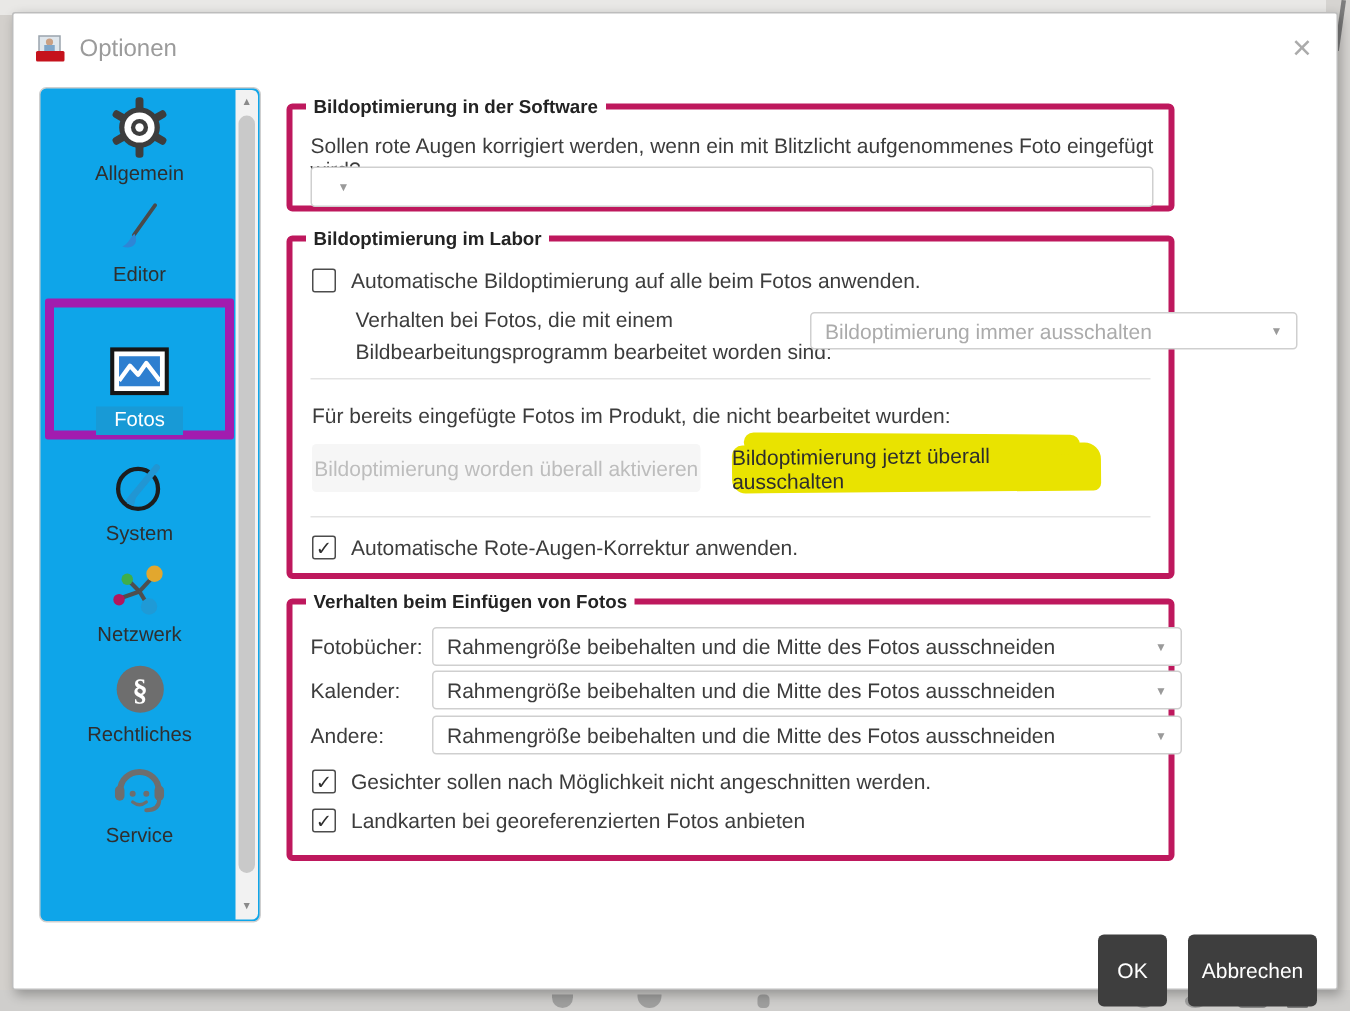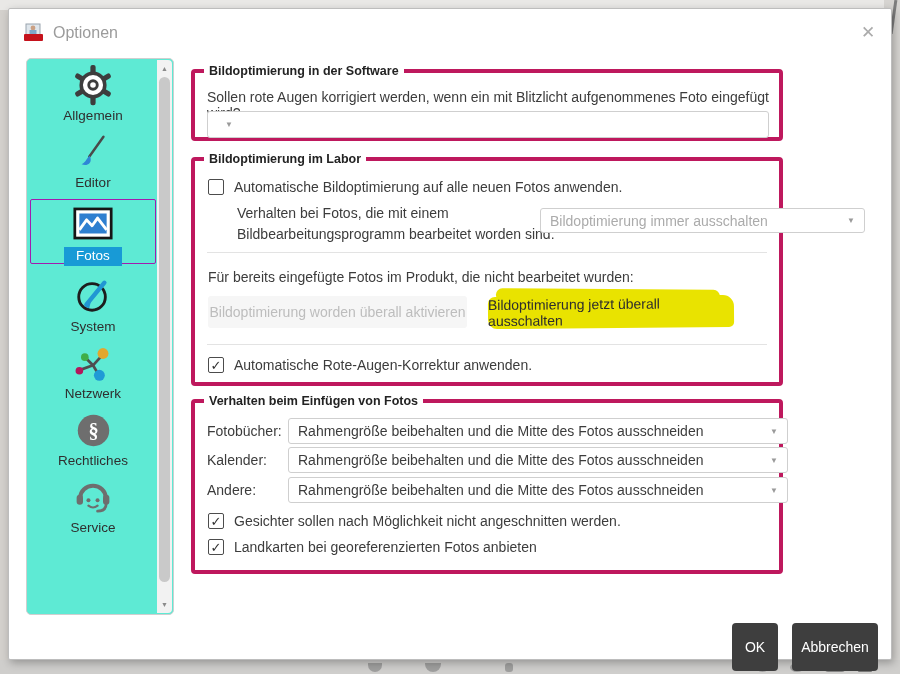--- a/index.html
+++ b/index.html
@@ -32,27 +32,27 @@
     box-shadow:2px 3px 8px rgba(0,0,0,.28);
   }
   .titlebar { position:absolute; left:0; top:0; width:100%; height:44px; }
   .app-icon { position:absolute; left:14px; top:13px; width:21px; height:21px; }
   .title { position:absolute; left:44px; top:15px; font-size:16px; color:#9b9b9b; }
   .close { position:absolute; right:12px; top:12px; width:22px; height:22px; font-size:17px;
            color:#ababab; display:flex; align-items:center; justify-content:center; cursor:pointer; }
 
   
   .sidebar { position:absolute; left:17px; top:49px; width:148px; height:557px;
-             border:1px solid #cfcfcf; border-radius:5px; background:#5eead4; overflow:hidden; }
+             border:1px solid #cfcfcf; border-radius:5px; background:#0ea5e9; overflow:hidden; }
   .side-items { position:absolute; left:0; top:0; width:132px; padding-top:6px;
                 display:flex; flex-direction:column; align-items:center; }
   .side-item { display:flex; flex-direction:column; align-items:center; margin-bottom:9px; width:126px; }
   .side-item .icn { height:40px; display:flex; align-items:center; justify-content:center; }
   .side-label { font-size:13.5px; color:#2f2f2f; margin-top:3px; white-space:nowrap; }
-  .side-item.selected { border:1px solid #a21caf; border-radius:2px; padding-top:3px; position:relative; margin-bottom:12px; }
+  .side-item.selected { border:6px solid #a21caf; border-radius:2px; padding-top:22px; position:relative; margin-bottom:12px; }
   .side-item.selected .chip { background:#189ad6; color:#fff; padding:1px 12px 3px; margin-top:4px; margin-bottom:-3px; }
 
   
   .sb { position:absolute; right:1px; top:1px; width:15px; height:553px; background:#f2f2f2; border-radius:0 4px 4px 0; }
   .sb-up, .sb-down { position:absolute; left:0; width:15px; height:15px; font-size:7px; color:#8a8a8a;
                      display:flex; align-items:center; justify-content:center; }
   .sb-up { top:1px; } .sb-down { bottom:1px; }
   .sb-thumb { position:absolute; left:2px; top:17px; width:11px; height:505px; background:#c9c9c9; border-radius:6px; }
 
   
@@ -263,21 +263,21 @@
     <div class="select">
       <span class="arrow">▼</span>
     </div>
   </div>
 
   <div class="group g2">
     <span class="legend">Bildoptimierung im Labor</span>
 
     <div class="cbrow cb1">
       <span class="cb"></span>
-      <span>Automatische Bildoptimierung auf alle neuen Fotos anwenden.</span>
+      <span>Automatische Bildoptimierung auf alle beim Fotos anwenden.</span>
     </div>
 
     <div class="twolines txt">
       <span style="display:block">Verhalten bei Fotos, die mit einem</span>
       <span style="display:block">Bildbearbeitungsprogramm bearbeitet worden sind:</span>
     </div>
     <div class="select disabled sel-dis">
       <span>Bildoptimierung immer ausschalten</span>
       <span class="arrow">▼</span>
     </div>

